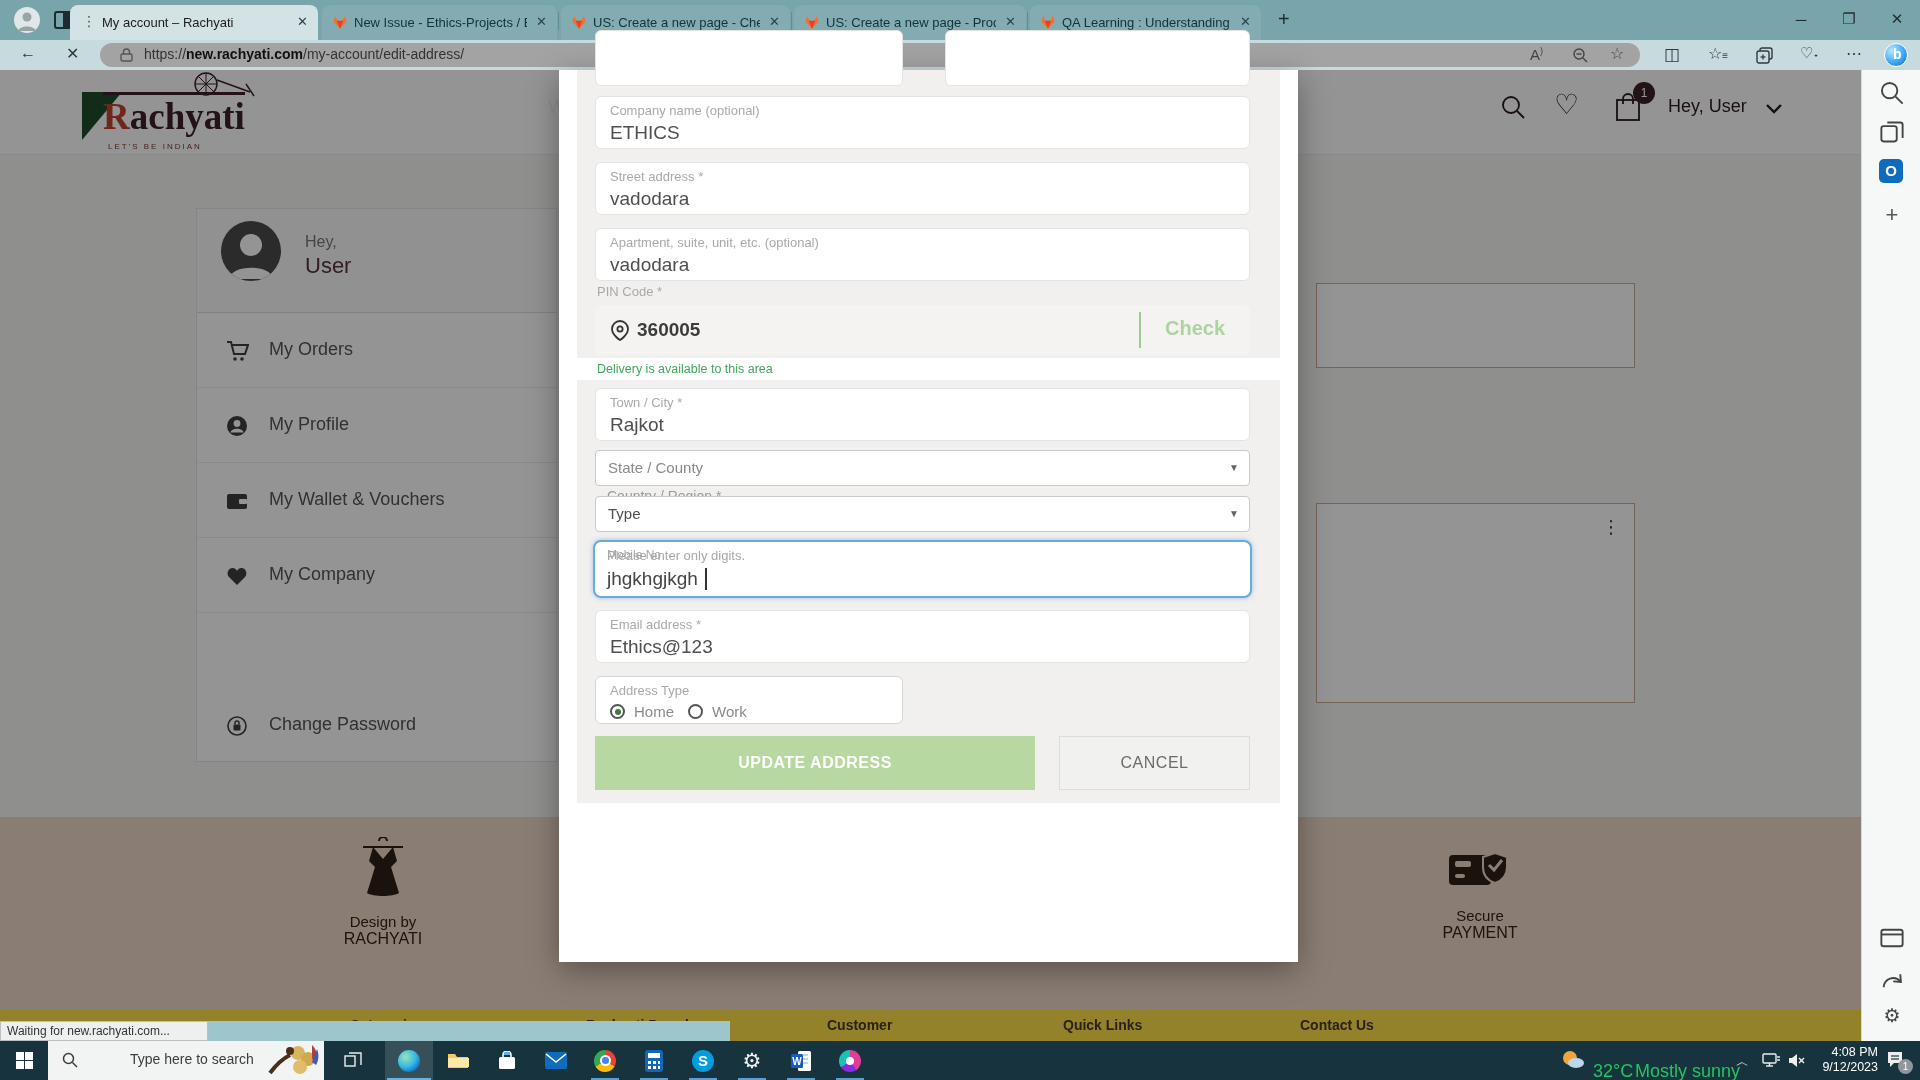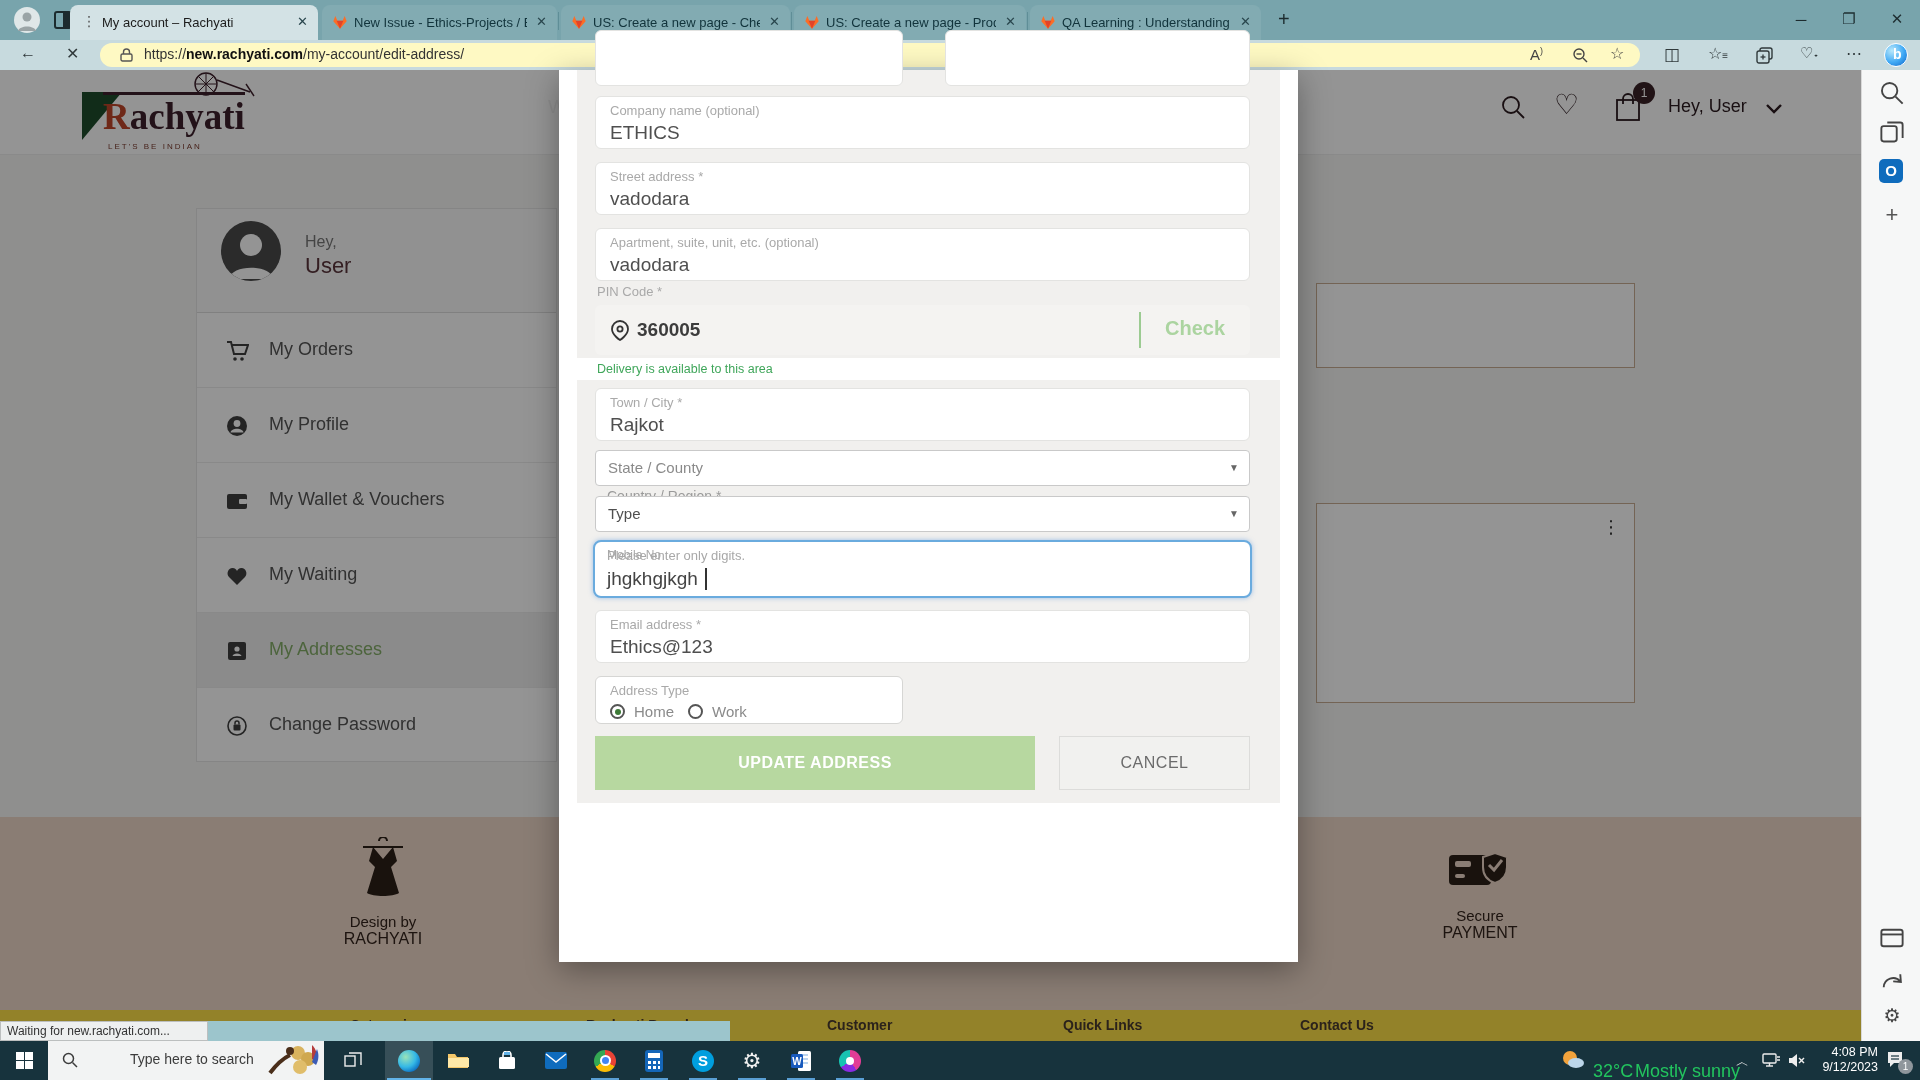--- a/index.html
+++ b/index.html
@@ -13,21 +13,21 @@
   .tab{position:absolute;top:5px;height:35px;font-size:13px;color:#11333b;}
   .tab .ttl{position:absolute;left:32px;top:10px;right:30px;overflow:hidden;white-space:nowrap;}
   .tab .x{position:absolute;right:10px;top:9px;font-size:13px;color:#28454c;cursor:default;}
   .tab.active{background:#d3e2e5;border-radius:8px 8px 0 0;color:#1c1c1c;}
   .tab.inactive{background:#82abb2;border-radius:8px 8px 0 0;}
   .tabsep{position:absolute;top:12px;width:1px;height:18px;background:#5f8e97;}
   .winbtn{position:absolute;top:0;width:46px;height:38px;color:#1c2b2e;font-size:15px;
           display:flex;align-items:center;justify-content:center;}
   .toolbar{position:absolute;left:0;top:40px;width:1920px;height:30px;background:#c7dade;}
   .tbico{position:absolute;top:4px;font-size:16px;color:#30393b;}
-  .urlfield{position:absolute;left:100px;top:3px;width:1540px;height:24px;background:#fef9c3;
+  .urlfield{position:absolute;left:100px;top:3px;width:1540px;height:24px;background:#a3a3a3;
             border-radius:12px;font-size:14px;color:#333;}
   .favi{width:16px;height:16px;position:absolute;left:10px;top:9px;}
 
   
   .content{position:absolute;left:0;top:70px;width:1920px;height:971px;background:#fff;}
   .pagearea{position:absolute;left:0;top:0;width:1861px;height:971px;background:#f7f6f4;overflow:hidden;}
   .overlay{position:absolute;left:0;top:0;width:1861px;height:971px;background:rgba(0,0,0,0.42);z-index:5;}
   .siteheader{position:absolute;left:0;top:0;width:1861px;height:85px;background:#fff;border-bottom:1px solid #eee;}
   .sidebox{position:absolute;left:196px;top:138px;width:361px;height:554px;background:#fff;
            border:1px solid #e6e6e6;}
@@ -237,29 +237,21 @@
           <svg class="sicon" viewBox="0 0 24 24">
               <rect x="2" y="5" width="20" height="15" rx="2" fill="#3f3f3f"></rect>
               <rect x="14" y="10" width="8" height="5" rx="1" fill="#fff"></rect>
             </svg>
           <span class="lbl">My Wallet &amp; Vouchers</span>
         </div>
         <div class="sideitem" style="top:329px;">
           <svg class="sicon" viewBox="0 0 24 24">
               <path d="M12 21 4 13c-3-3-1-9 3.5-9 2.5 0 4 1.8 4.5 3 .5-1.2 2-3 4.5-3C21 4 23 10 20 13z" fill="#3f3f3f"></path>
             </svg>
-          <span class="lbl">My Waiting</span>
-        </div>
-        <div class="sideitem active" style="top:404px;">
-          <svg class="sicon" viewBox="0 0 24 24">
-              <rect x="3" y="3" width="18" height="18" rx="2" fill="#3f3f3f"></rect>
-              <circle cx="12" cy="10" r="2.6" fill="#fff"></circle>
-              <path d="M7.5 17c.6-3.4 8.4-3.4 9 0z" fill="#fff"></path>
-            </svg>
-          <span class="lbl">My Addresses</span>
+          <span class="lbl">My Company</span>
         </div>
         <div class="sideitem" style="top:479px;border-bottom:none;">
           <svg class="sicon" viewBox="0 0 24 24">
               <circle cx="12" cy="12" r="9" fill="none" stroke="#3f3f3f" stroke-width="1.6"></circle>
               <rect x="8.5" y="10.5" width="7" height="6" rx="1" fill="#3f3f3f"></rect>
               <path d="M10 10.5V9a2 2 0 0 1 4 0v1.5" fill="none" stroke="#3f3f3f" stroke-width="1.5"></path>
             </svg>
           <span class="lbl">Change Password</span>
         </div>
       </div>

